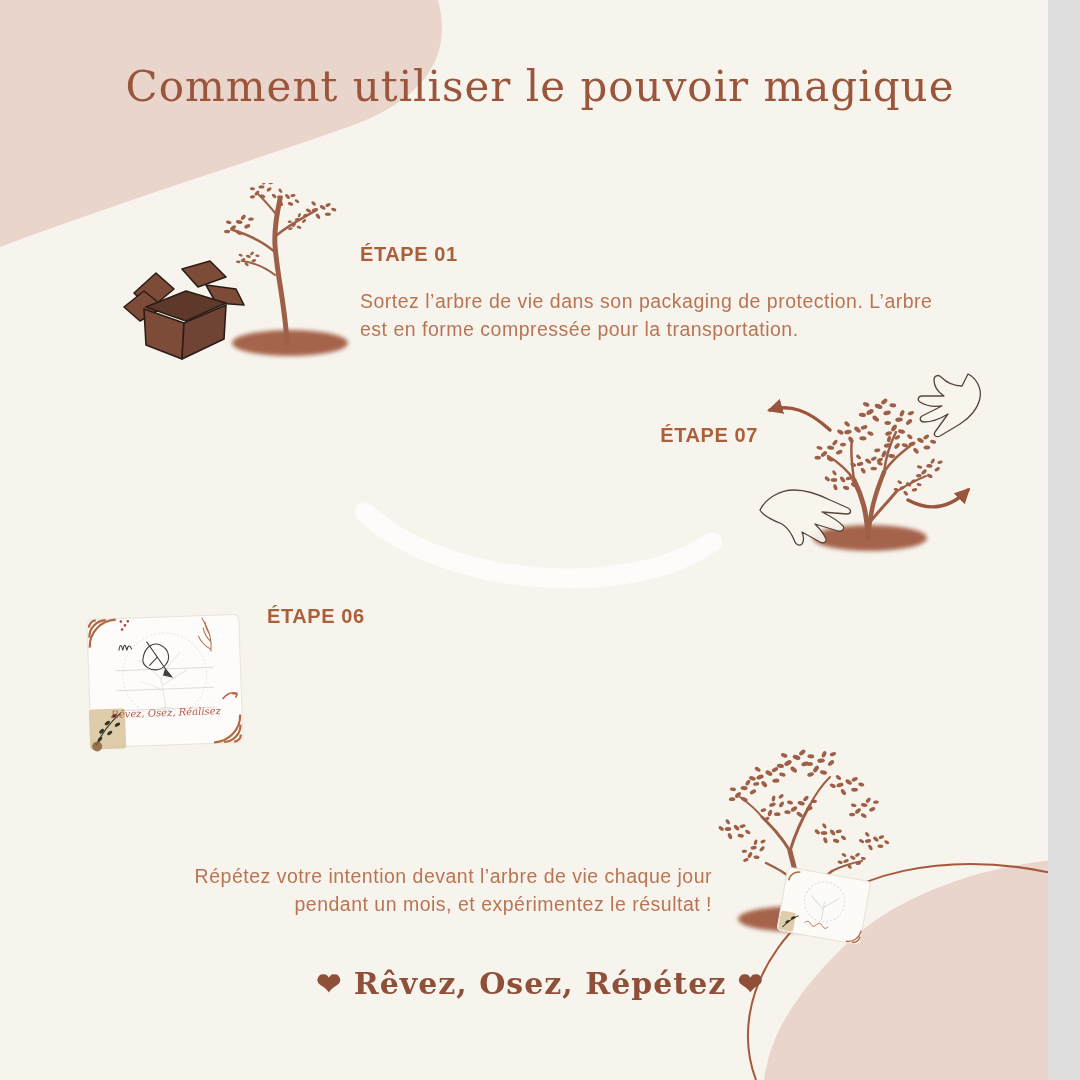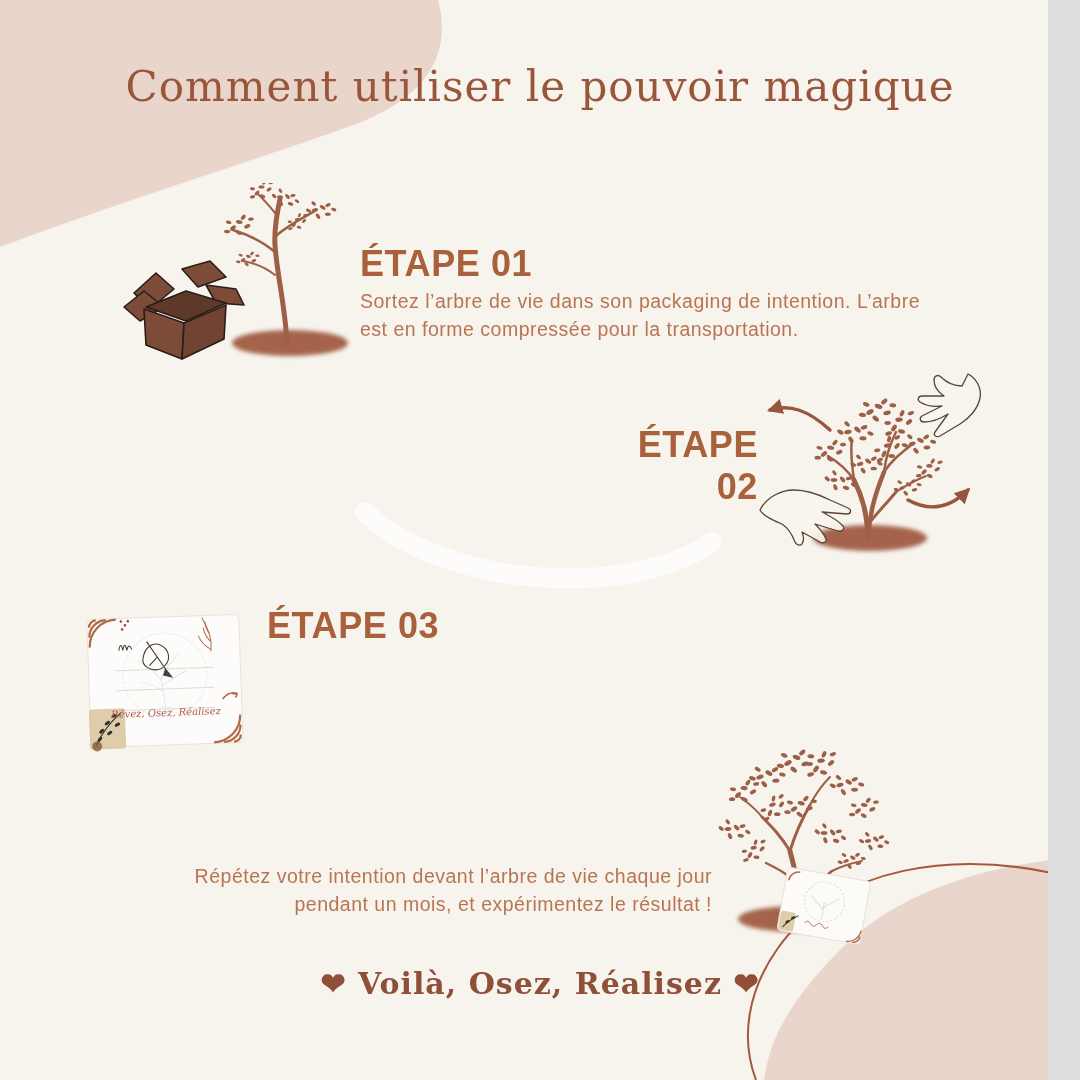--- a/index.html
+++ b/index.html
@@ -9,21 +9,21 @@
     font-family:"Liberation Sans",sans-serif;
   }
   .bg{position:absolute;left:0;top:0;width:1080px;height:1080px;}
   .layer{position:absolute;z-index:2;}
   .title{
     left:0;top:62px;width:1080px;text-align:center;
     font-family:"DejaVu Serif","Liberation Serif",serif;
     font-size:42px;line-height:1.17;color:#9A563B;letter-spacing:1px;
   }
   .etape{
-    font-weight:800;font-size:36px;color:#A9613B;letter-spacing:.6px;
+    font-weight:800;font-size:20px;color:#A9613B;letter-spacing:.6px;
   }
   .bodytext{
     font-size:19.5px;line-height:1.44;color:#B97453;letter-spacing:.5px;
   }
   .right{text-align:right;}
   .footer{
     left:0;top:966px;width:1080px;text-align:center;
     font-family:"DejaVu Serif","Liberation Serif",serif;
     font-weight:bold;font-size:30px;color:#8F4F38;letter-spacing:1px;
   }
@@ -85,21 +85,21 @@
       <polygon points="60,86 88,78 104,94 76,104" fill="#7D4C39"></polygon>
       <polygon points="2,124 22,108 42,124 18,138" fill="#7D4C39"></polygon>
       <polygon points="84,102 114,106 122,122 94,120" fill="#7D4C39"></polygon>
       <polygon points="24,124 64,138 104,120 64,108" fill="#5E392A"></polygon>
       <polygon points="22,126 62,140 60,176 24,162" fill="#7D4C39"></polygon>
       <polygon points="62,140 104,122 102,156 60,176" fill="#714334"></polygon>
     </g>
   </svg>
 
   <div class="layer etape" style="left:360px;top:243px">ÉTAPE 01</div>
-  <div class="layer bodytext" style="left:360px;top:287px;width:578px">Sortez l’arbre de vie dans son packaging de intention. L’arbre est en forme compressée pour la transportation.</div>
+  <div class="layer bodytext" style="left:360px;top:287px;width:578px">Sortez l’arbre de vie dans son packaging de protection. L’arbre est en forme compressée pour la transportation.</div>
 
   <svg class="illo" style="left:756px;top:370px" width="236" height="194" viewBox="0 0 236 194">
     <defs>
       <marker id="ah" viewBox="0 0 10 10" refX="8" refY="5" markerWidth="4.6" markerHeight="4.6" orient="auto-start-reverse">
         <path d="M0,0 L10,5 L0,10 Z" fill="#9A563C"></path>
       </marker>
     </defs>
     <g>
       <ellipse cx="114" cy="168" rx="57" ry="13" fill="#A5634B" filter="url(#soft)"></ellipse>
       <g fill="none" stroke="#9E5F47" stroke-linecap="round">
@@ -130,21 +130,21 @@
     </g>
     <g fill="#F7F4EC" fill-opacity=".92" stroke="#57453A" stroke-width="1.3" stroke-linejoin="round">
       <path d="M212,4 C220,8 226,18 224,28 C222,38 214,48 204,54 L184,66 C180,68 177,65 179,62 L192,44
                C184,49 176,52 168,52 C164,52 163,48 166,46 L186,36 C178,37 170,36 164,32 C161,30 162,26 166,26
                L188,26 C182,22 178,16 178,10 C178,6 182,4 185,7 C191,13 198,16 206,16 Z"></path>
     </g>
     <path d="M74,60 C52,40 34,34 14,40" fill="none" stroke="#9A563C" stroke-width="3.4" stroke-linecap="round" marker-end="url(#ah)"></path>
     <path d="M152,130 C174,142 194,138 212,120" fill="none" stroke="#9A563C" stroke-width="3.4" stroke-linecap="round" marker-end="url(#ah)"></path>
   </svg>
 
-  <div class="layer etape right" style="left:600px;top:424px;width:158px">ÉTAPE 02</div>
+  <div class="layer etape right" style="left:600px;top:424px;width:158px">ÉTAPE 07</div>
 
   <svg class="illo" style="left:86px;top:613px" width="160" height="140" viewBox="0 0 160 140">
     <g transform="rotate(-2 80 70)">
       <rect x="3" y="4" width="152" height="128" rx="5" fill="#FDFCFA" stroke="#E8E3DA"></rect>
       <g opacity=".22" stroke="#8A94A0" fill="none">
         <circle cx="79" cy="62" r="42" stroke-dasharray="2,2"></circle>
         <path d="M79,98 C78,84 77,76 75,66 M75,66 C67,56 61,52 53,46 M75,66 C81,54 87,48 95,40
                  M77,78 C69,72 63,70 55,68 M77,72 C87,66 93,62 101,58 M70,98 C74,93 84,93 88,98"></path>
       </g>
       <g stroke="#DFDCD6" stroke-width="1">
@@ -186,21 +186,21 @@
           <ellipse cx="22" cy="118" rx="3" ry="1.6" transform="rotate(-35 22 118)"></ellipse>
           <ellipse cx="30" cy="110" rx="3" ry="1.6" transform="rotate(-28 30 110)"></ellipse>
         </g>
         <circle cx="9" cy="131" r="5" fill="#8A5A33" opacity=".8"></circle>
       </g>
       <path d="M136,88 q7,-8 15,-5 M151,83 l-5,0 m5,0 l-2,4" fill="none" stroke="#C05A3F" stroke-width="1.5"></path>
       <text x="79" y="103" text-anchor="middle" font-size="10" font-style="italic" font-family="DejaVu Serif, Liberation Serif, serif" fill="#B4584A">Rêvez, Osez, Réalisez</text>
     </g>
   </svg>
 
-  <div class="layer etape" style="left:267px;top:605px">ÉTAPE 03</div>
+  <div class="layer etape" style="left:267px;top:605px">ÉTAPE 06</div>
 
   <svg class="illo" style="left:698px;top:745px" width="218" height="208" viewBox="0 0 218 208">
     <g>
       <ellipse cx="100" cy="174" rx="60" ry="13" fill="#A5634B" filter="url(#soft)"></ellipse>
       <g fill="none" stroke="#9E5F47" stroke-linecap="round">
         <path d="M100,174 C100,144 98,126 92,106" stroke-width="5"></path>
         <path d="M92,106 C82,90 74,82 64,72" stroke-width="3"></path>
         <path d="M92,106 C98,86 104,74 112,60" stroke-width="3"></path>
         <path d="M99,152 C112,142 122,136 134,126" stroke-width="2.5"></path>
         <path d="M99,138 C88,128 80,124 68,118" stroke-width="2.5"></path>
@@ -238,15 +238,15 @@
       <path d="M5,60 C9,54 13,50 19,46" fill="none" stroke="#2E3527" stroke-width="1"></path>
       <g fill="#2E3527">
         <ellipse cx="9" cy="54" rx="2.4" ry="1.3" transform="rotate(-40 9 54)"></ellipse>
         <ellipse cx="14" cy="49" rx="2.4" ry="1.3" transform="rotate(-30 14 49)"></ellipse>
       </g>
     </g>
   </svg>
 
   <div class="layer bodytext right" style="left:124px;top:862px;width:588px">Répétez votre intention devant l’arbre de vie chaque jour pendant un mois, et expérimentez le résultat !</div>
 
-  <div class="layer footer">❤ Voilà, Osez, Réalisez ❤</div>
+  <div class="layer footer">❤ Rêvez, Osez, Répétez ❤</div>
 
 </div>
 
 </body></html>

